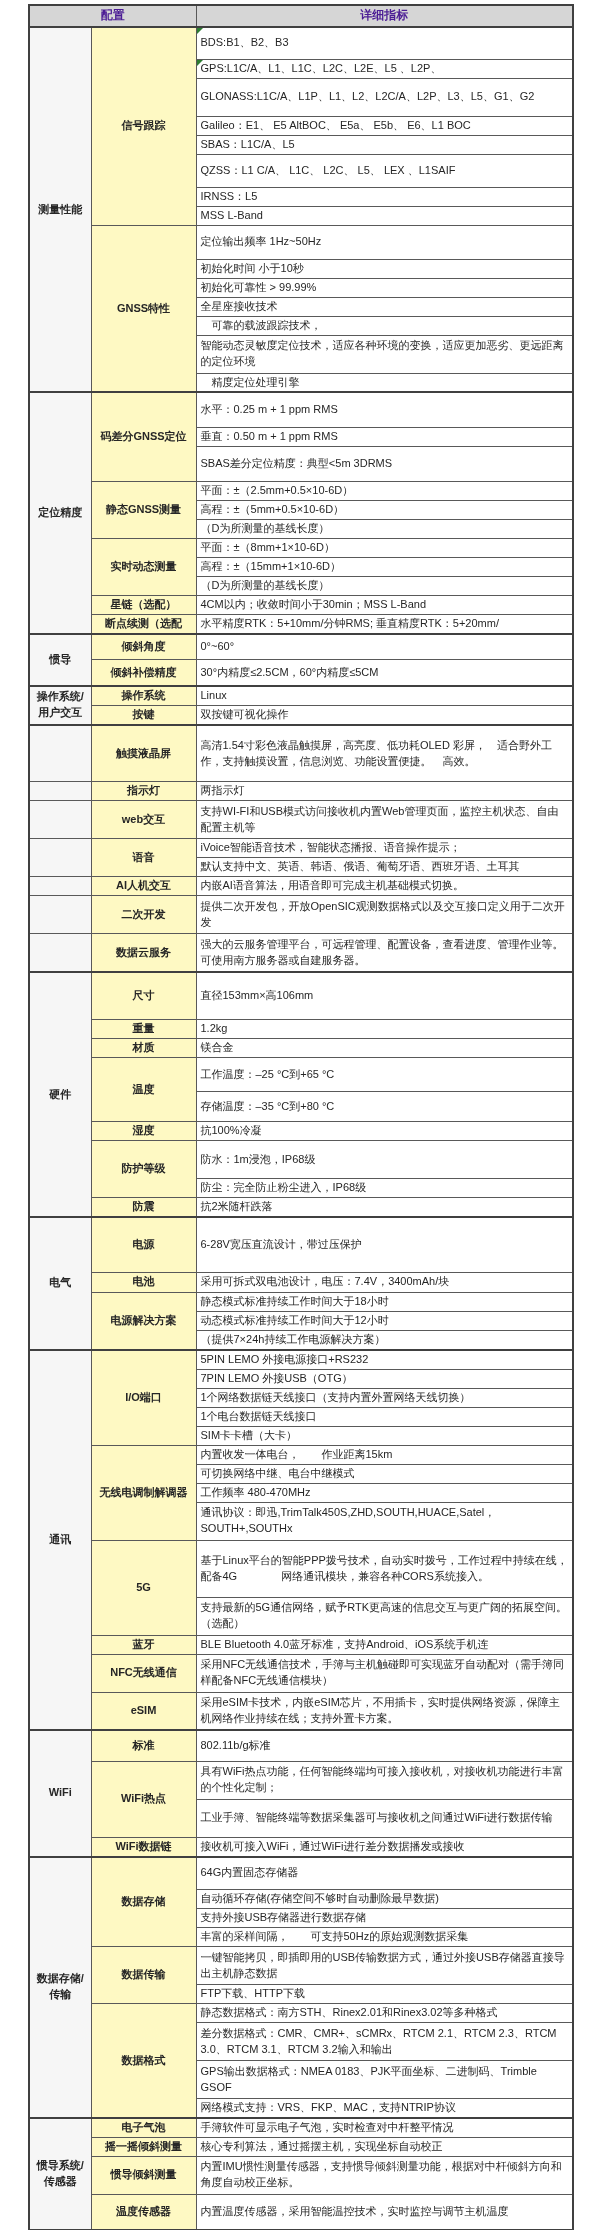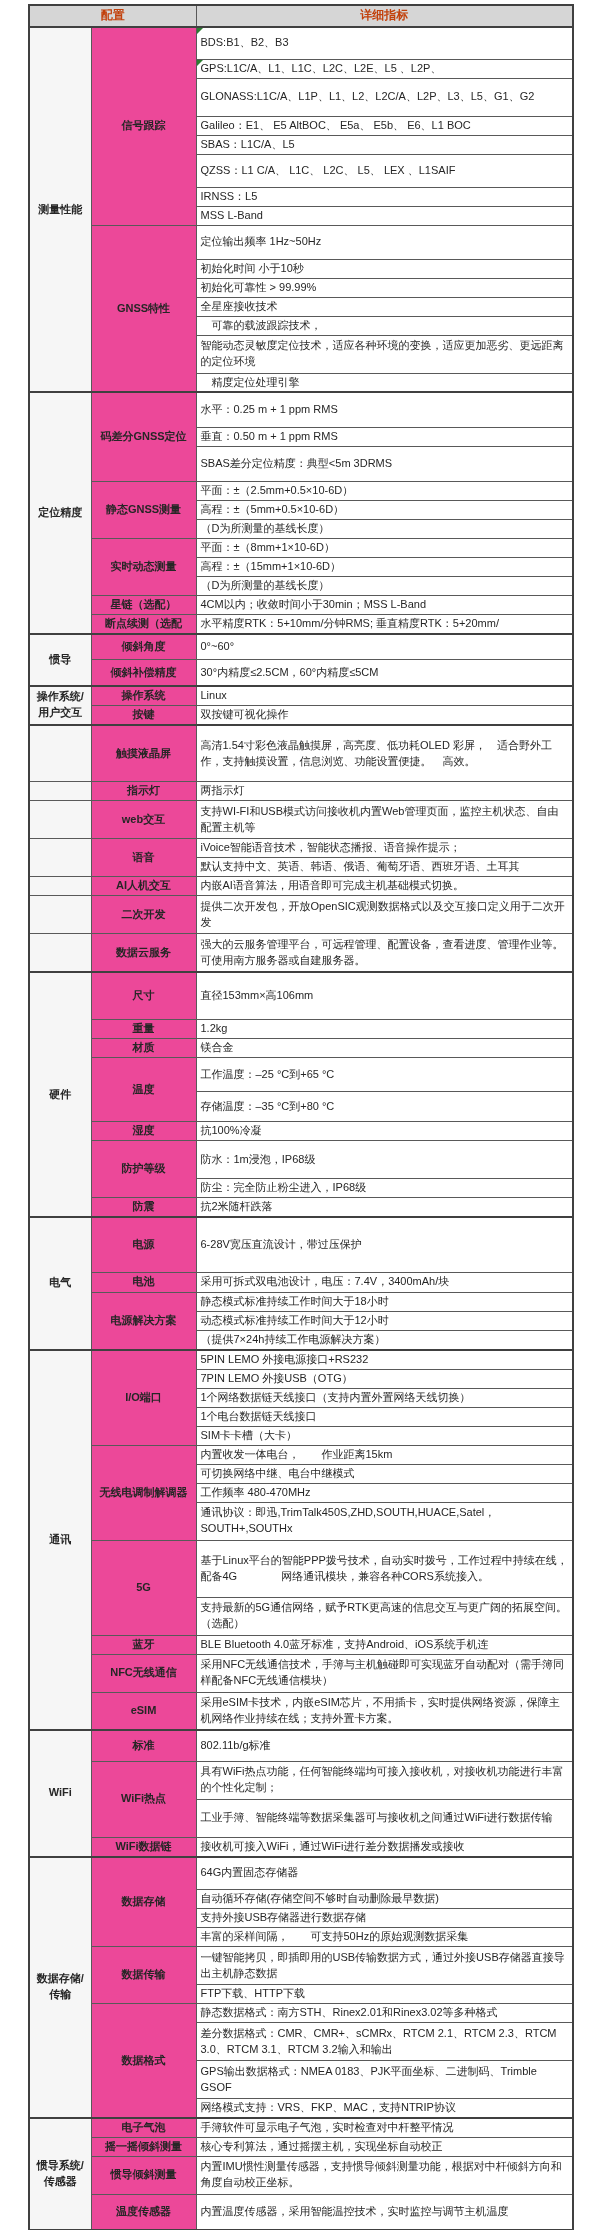--- a/index.html
+++ b/index.html
@@ -1,21 +1,21 @@
 <!DOCTYPE html>
 <html><head>
 <meta charset="utf-8">
 <style>
   html,body{margin:0;padding:0;background:#ffffff;}
   body{width:600px;min-height:2230px;font-family:"Liberation Sans","DejaVu Sans",sans-serif;}
   table.spec{border-collapse:collapse;margin:4px 0 0 28px;width:544px;table-layout:fixed;border:2px solid #404040;}
   td{border:1px solid #595959;font-size:11px;color:#262626;vertical-align:middle;padding:1px 4px;line-height:1.45;word-break:break-word;}
-  tr.head td{background:#d6d6d6;font-weight:bold;text-align:center;font-size:12px;height:18px;border-bottom:2px solid #404040;color:#c2410c;}
+  tr.head td{background:#d6d6d6;font-weight:bold;text-align:center;font-size:12px;height:18px;border-bottom:2px solid #404040;color:#4c1d95;}
   td.group{text-align:center;font-weight:bold;background:#f6f6f6;padding:1px 2px;}
-  td.label{text-align:center;font-weight:bold;background:#ec4899;padding:1px 2px;}
+  td.label{text-align:center;font-weight:bold;background:#fef9c3;padding:1px 2px;}
   td.value{background:#ffffff;text-align:left;}
   tr.group-start > td{border-top:2px solid #404040;}
   td.marker{position:relative;}
   td.marker::before{content:"";position:absolute;top:0;left:0;width:0;height:0;
     border-style:solid;border-width:6px 6px 0 0;border-color:#2e7d32 transparent transparent transparent;}
 </style>
 </head>
 <body>
 
 <table class="spec">

